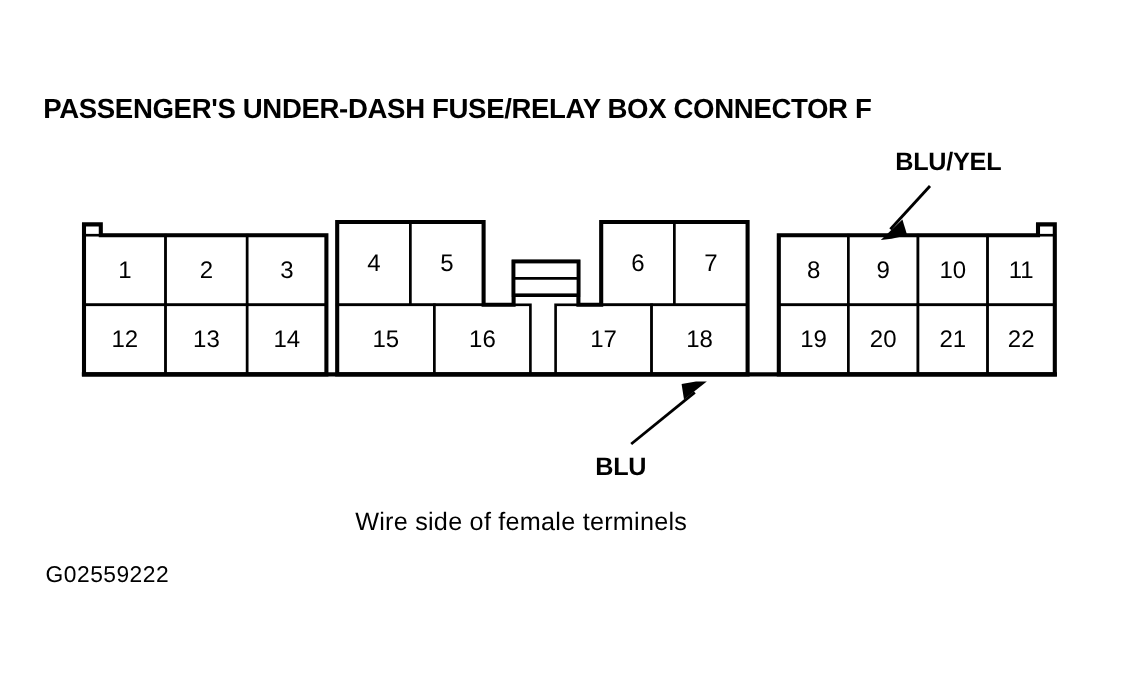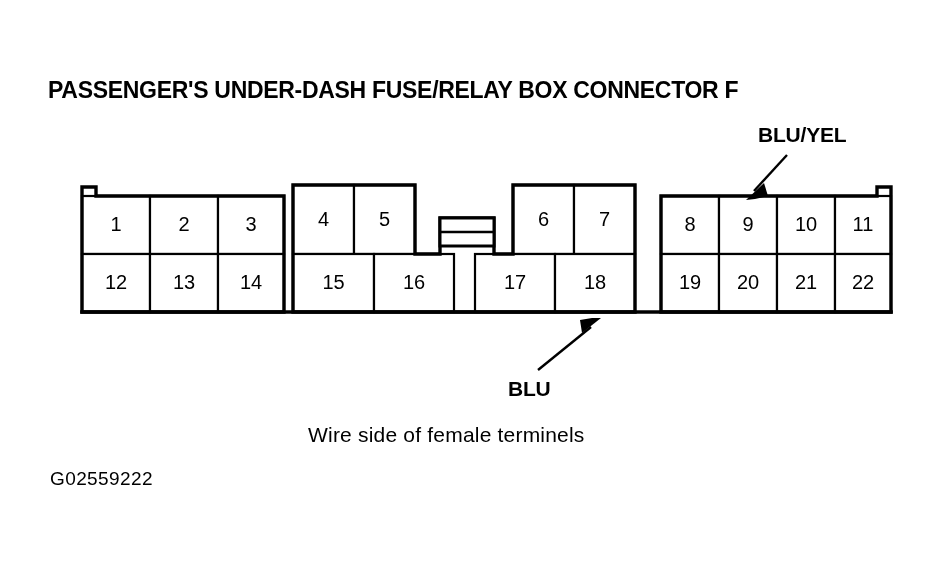--- a/index.html
+++ b/index.html
@@ -11,21 +11,21 @@
   body {
     width: 939px;
     height: 563px;
     position: relative;
     overflow: hidden;
     font-family: "Liberation Sans", sans-serif;
     color: #000000;
   }
   #diagram-root {
     position: absolute;
-    left: 16px;
+    left: 4px;
     top: 0;
     width: 815px;
     height: 563px;
   }
   svg {
     display: block;
   }
   .title-text {
     font-family: "Liberation Sans", sans-serif;
     font-weight: bold;

